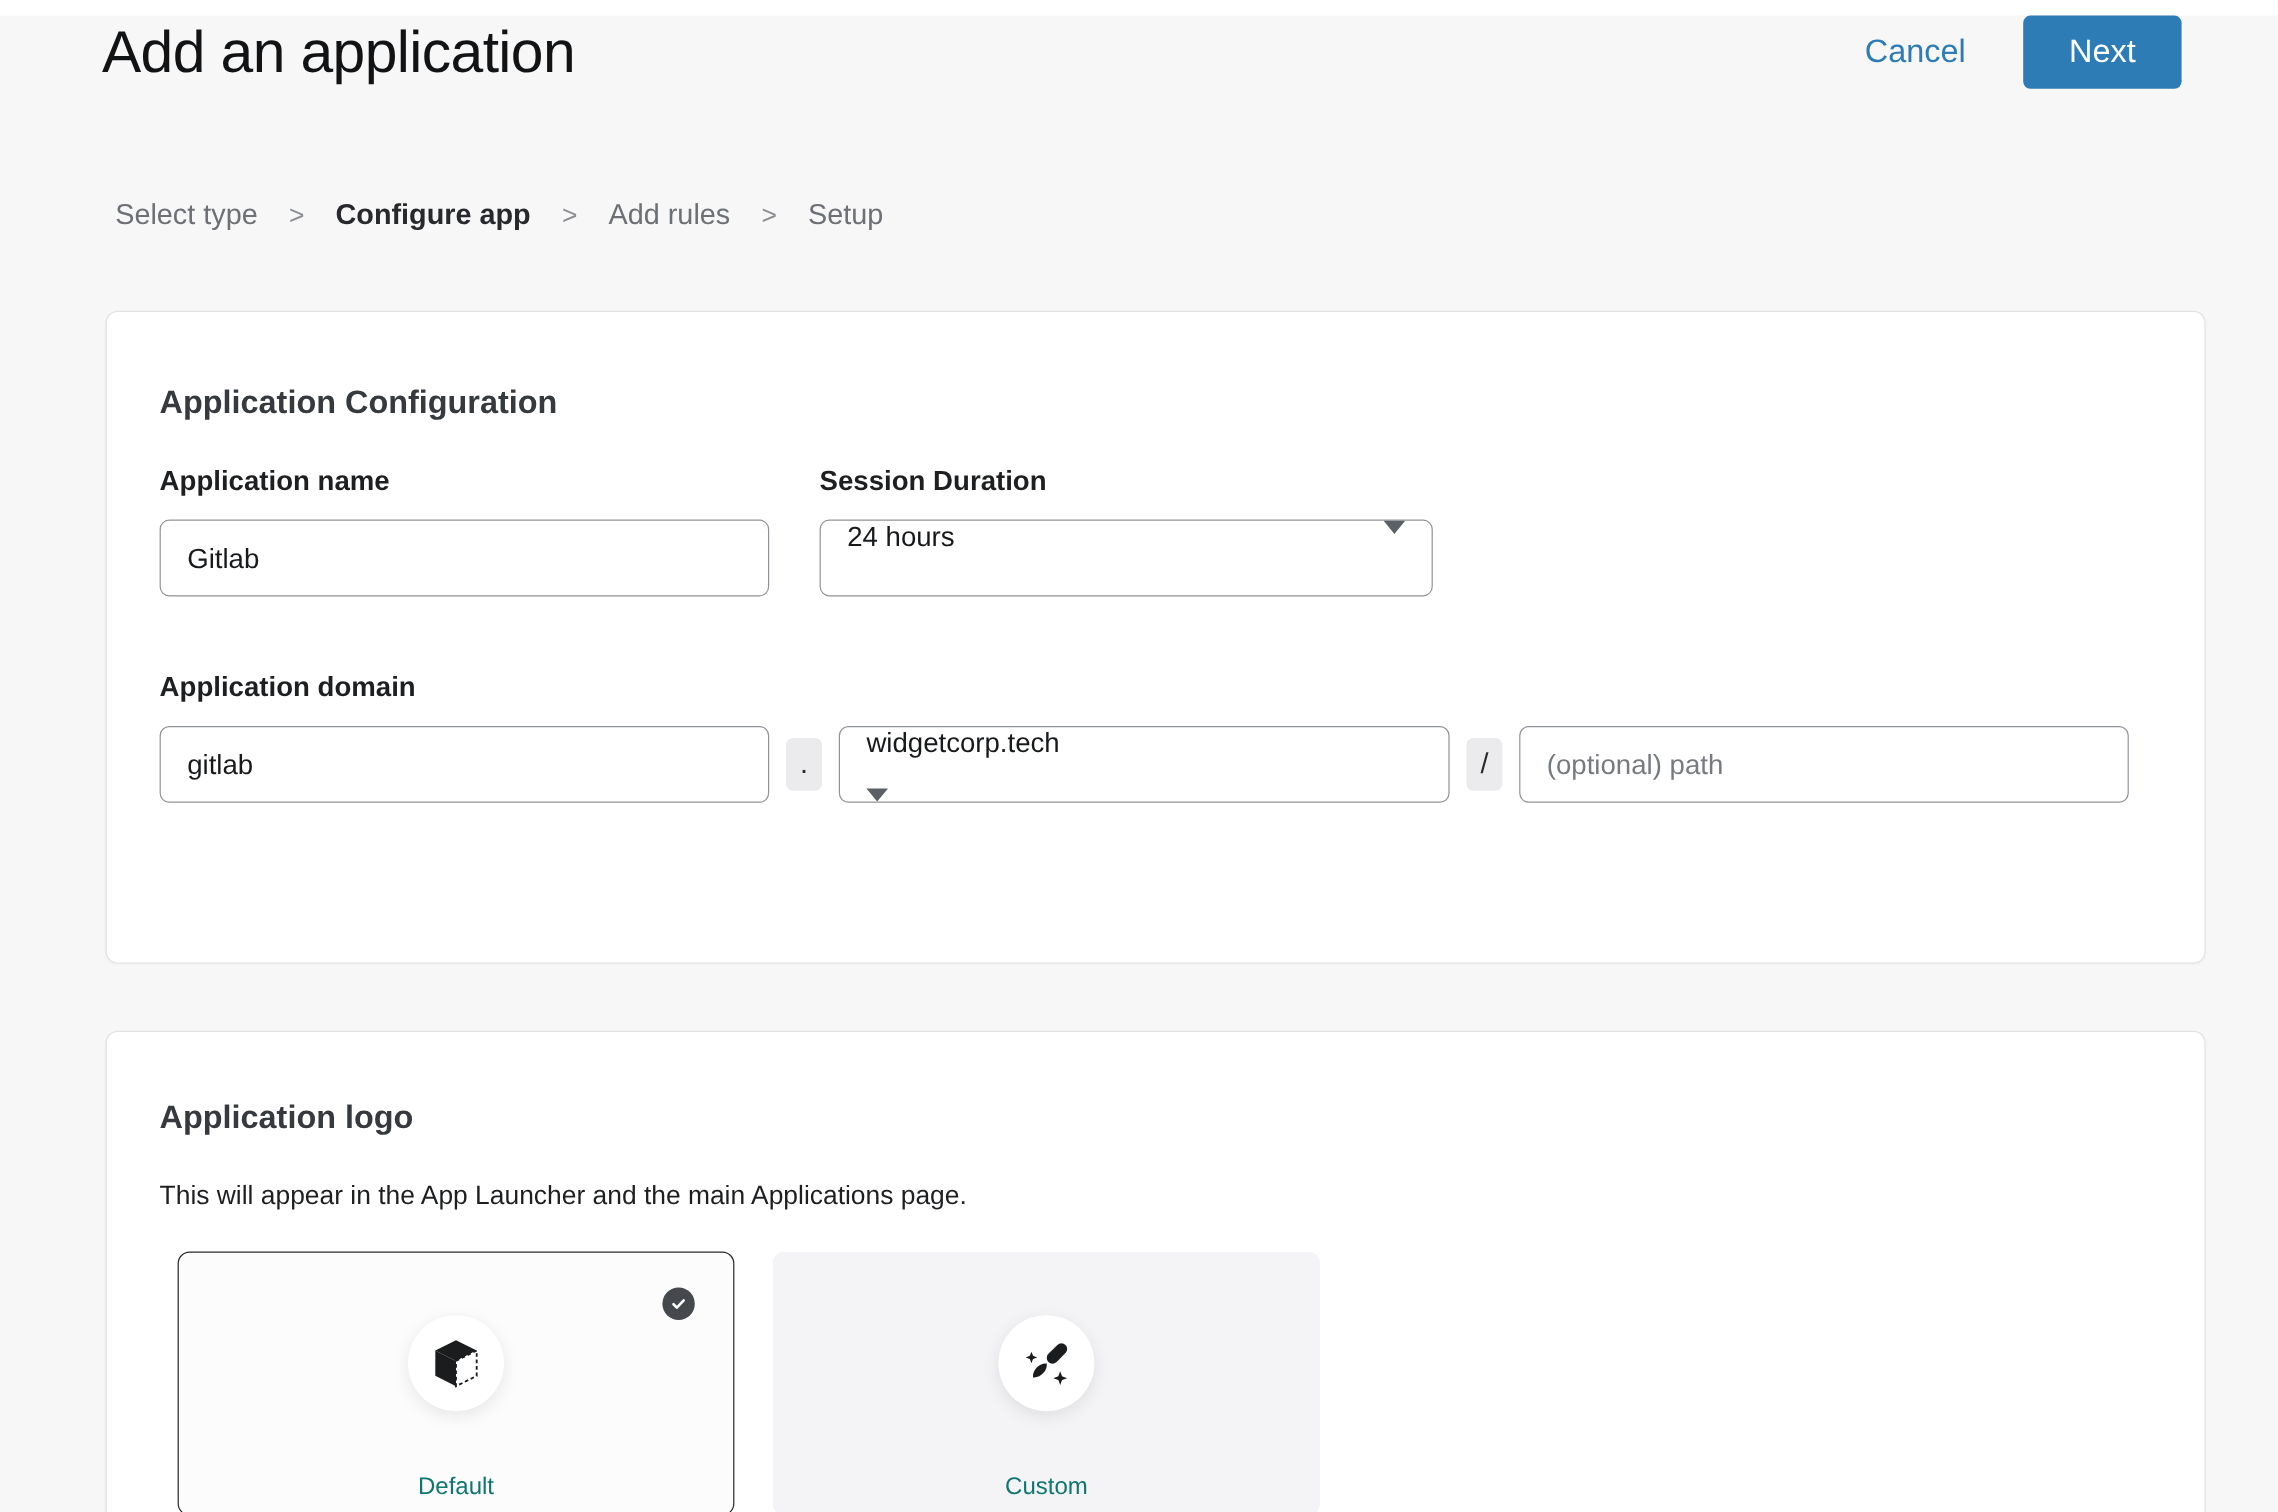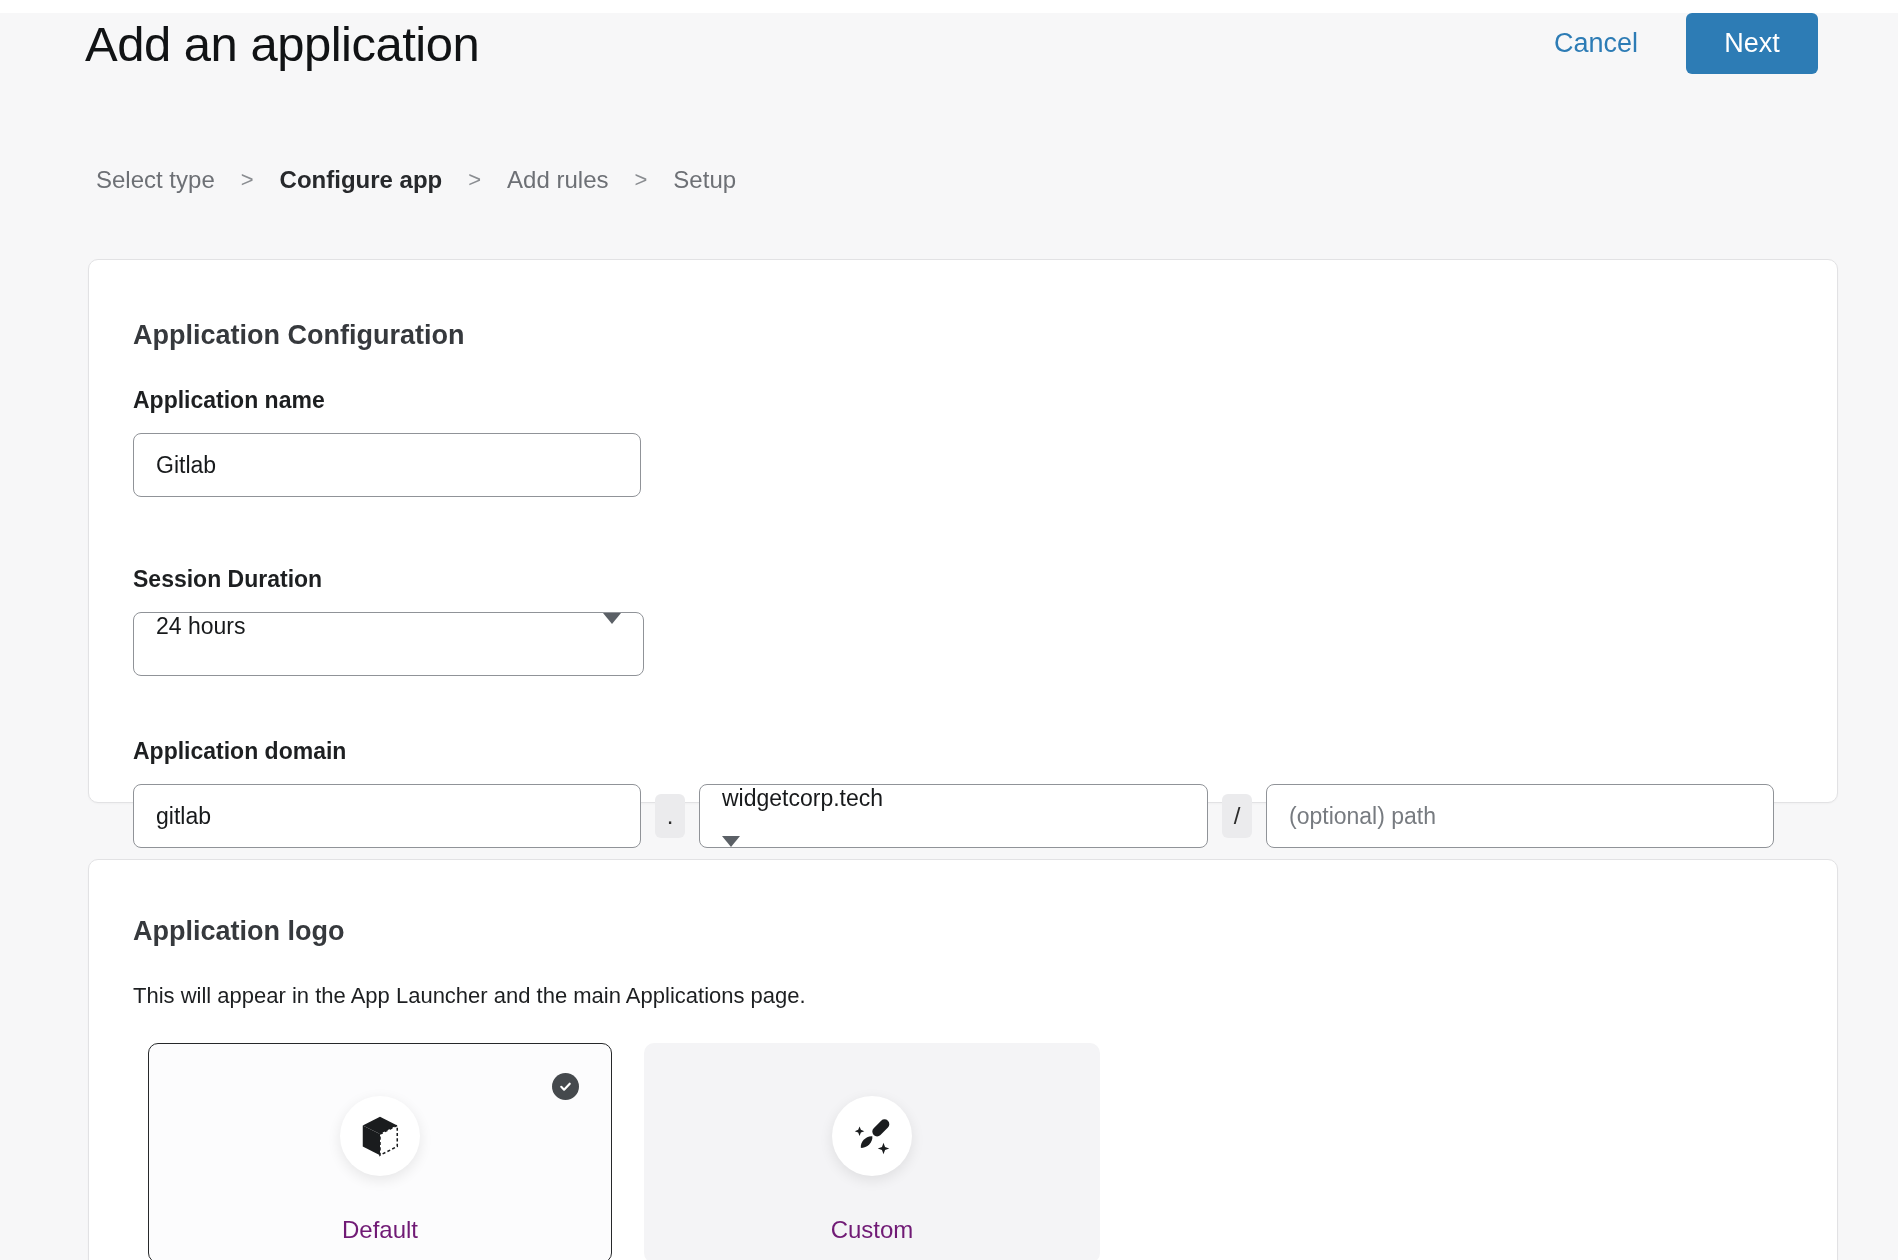--- a/index.html
+++ b/index.html
@@ -47,23 +47,23 @@
   }
   .card-config { top: 259px; height: 544px; }
   .card-logo   { top: 859px; height: 520px; }
   .card h2 { font-size: 27px; font-weight: bold; color: #36393d; }
   .card-config h2 { margin-top: 60px; }
   .card-logo h2 { margin-top: 56px; }
   .field-label {
     display: block; font-size: 23px; font-weight: bold; color: #1d1f21;
     margin-bottom: 19px;
   }
-  .row-1 { display: flex; gap: 25px; margin-top: 36px; flex-direction: column; }
+  .row-1 { display: flex; gap: 42px; margin-top: 36px; }
   .col-name  { width: 508px; }
-  .col-duration { width: 511px; margin-top: 44px; }
+  .col-duration { width: 511px; }
   .text-input {
     width: 100%; height: 64px; background: #ffffff;
     border: 1.5px solid #909398; border-radius: 8px;
     font-size: 23px; color: #17191b; font-family: inherit;
     padding: 0 22px; outline: none;
   }
   .text-input::placeholder { color: #777b80; }
   .select {
     width: 100%; height: 64px; background: #ffffff;
     border: 1.5px solid #909398; border-radius: 8px;
@@ -97,21 +97,21 @@
     width: 464px; background: #fcfcfd; border: 1.5px solid #26282a;
   }
   .tile-custom {
     width: 456px; background: #f4f4f6; border: 1.5px solid transparent;
   }
   .tile-circle {
     margin-top: 52px; width: 80px; height: 80px; border-radius: 50%;
     background: #ffffff; box-shadow: 0 4px 14px rgba(0,0,0,0.09);
     display: flex; align-items: center; justify-content: center;
   }
-  .tile-label { margin-top: 40px; font-size: 24px; color: #701a75; }
+  .tile-label { margin-top: 52px; font-size: 20px; color: #0f766e; }
   .check-badge {
     position: absolute; top: 29px; right: 32px;
     width: 27px; height: 27px; border-radius: 50%;
     background: #45494d; display: flex; align-items: center; justify-content: center;
   }
 </style>
 </head>
 <body>
 
 <div class="top-strip"></div>

